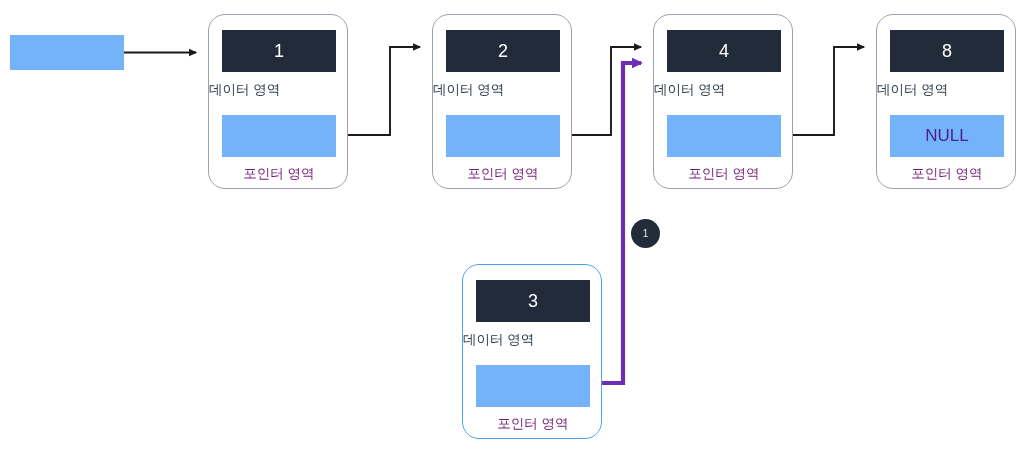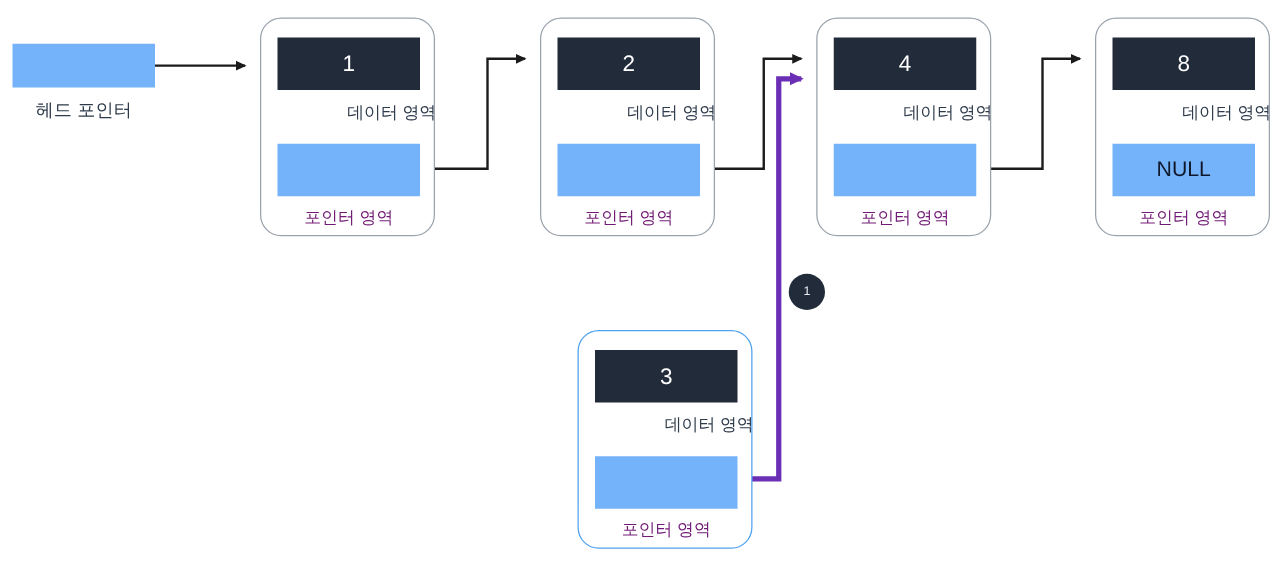--- a/index.html
+++ b/index.html
@@ -46,31 +46,31 @@
     left: 13px; top: 15px;
     width: 114px; height: 42px;
     background: #212b3a;
     color: #ffffff;
     font-size: 18px;
     display: flex; align-items: center; justify-content: center;
   }
   .node .hdr-cap {
     position: absolute;
     left: 0; top: 66px;
-    width: 140px; text-align: right;
+    width: 140px; text-align: left;
     font-size: 13.5px; color: #2d3a4a;
     white-space: nowrap;
   }
   .node .ptr {
     position: absolute;
     left: 13px; top: 100px;
     width: 114px; height: 42px;
     background: #74b3fa;
     display: flex; align-items: center; justify-content: center;
-    font-size: 17px; color: #0f172a;
+    font-size: 17px; color: #4c1d95;
   }
   .node .ptr-cap {
     position: absolute;
     left: 0; top: 150px;
     width: 140px; text-align: center;
     font-size: 13.5px; color: #701a75;
     white-space: nowrap;
   }
   
   #wires {
@@ -87,21 +87,20 @@
     font-size: 10px;
     display: flex; align-items: center; justify-content: center;
   }
 </style>
 </head>
 <body>
 
 <div id="canvas">
 
   <div class="head-box"></div>
-  <div class="head-label">헤드 포인터</div>
 
   <svg id="wires" viewBox="0 0 1026 457">
     <defs>
       <marker id="ah-black" markerWidth="9" markerHeight="9" refX="7.2" refY="4.5" orient="auto" markerUnits="userSpaceOnUse">
         <path d="M0,0.6 L8.4,4.5 L0,8.4 z" fill="#1b1b1b"></path>
       </marker>
       <marker id="ah-purple" markerWidth="12" markerHeight="12" refX="9" refY="6" orient="auto" markerUnits="userSpaceOnUse">
         <path d="M0,0.8 L11,6 L0,11.2 z" fill="#6b2fb5"></path>
       </marker>
     </defs>

